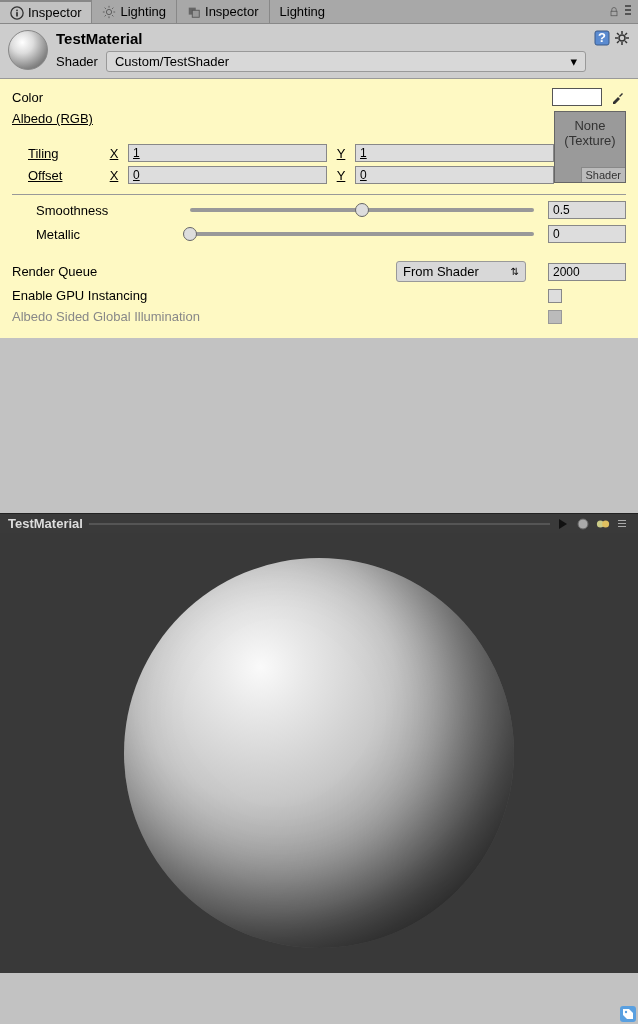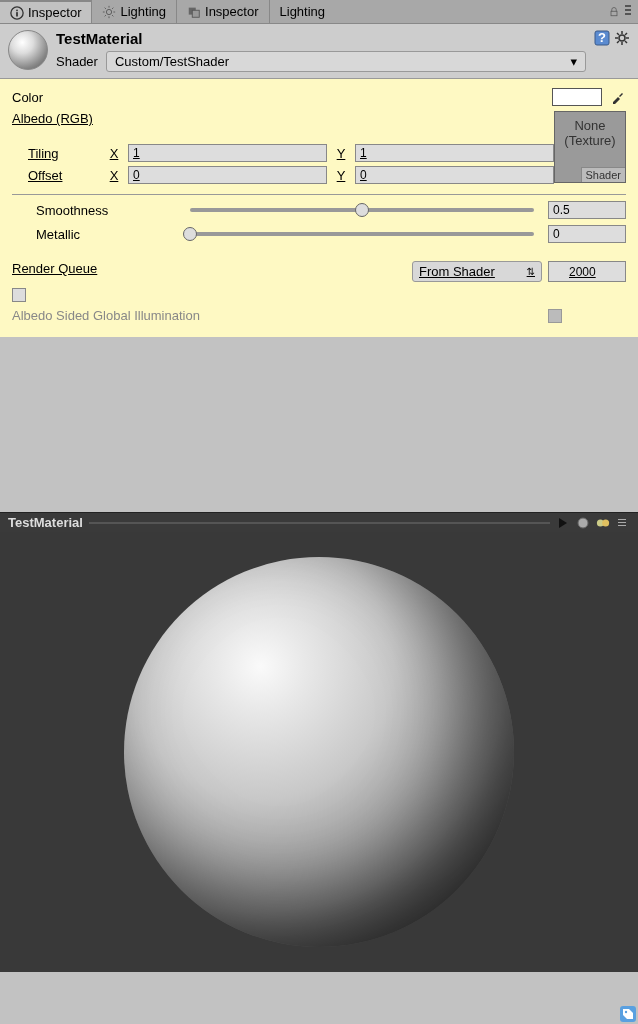--- a/index.html
+++ b/index.html
@@ -38,24 +38,24 @@
 .tiling-grid { display: grid; grid-template-columns: 72px 20px 1fr 20px 1fr; gap: 4px; align-items: center; padding-left: 16px; margin-bottom: 4px; }
 .num-input { background: #ddd; border: 1px solid #888; padding: 1px 4px; font-size: 12px; width: 100%; }
 .xy-label { text-align: center; }
 
 .slider-row { display: flex; align-items: center; margin-bottom: 6px; gap: 14px; margin-left: 24px; }
 .slider-label { width: 140px; }
 .slider { flex: 1; height: 4px; background: #999; position: relative; border-radius: 2px; cursor: pointer; }
 .slider-thumb { position: absolute; width: 14px; height: 14px; background: #ddd; border: 1px solid #666; border-radius: 50%; top: -5px; transform: translateX(-50%); }
 .slider-value { width: 78px; background: #ddd; border: 1px solid #888; padding: 1px 4px; font-size: 12px; }
 
-.rq-row { display: flex; margin-bottom: 6px; text-decoration: underline; }
+.rq-row { display: flex; align-items: center; margin-bottom: 6px; }
 .rq-label { flex: 1; }
-.rq-select { width: 130px; background: #d8d8d8; border: 1px solid #999; border-radius: 3px; padding: 2px 6px; font-size: 12px; display: flex; justify-content: space-between; align-items: center; cursor: pointer; margin-right: 6px; }
-.rq-value { width: 78px; background: #ddd; border: 1px solid #888; padding: 1px 20px; font-size: 12px; }
+.rq-select { width: 130px; background: #d8d8d8; border: 1px solid #999; border-radius: 3px; padding: 2px 6px; font-size: 12px; display: flex; justify-content: space-between; align-items: center; cursor: pointer; margin-right: 22px; }
+.rq-value { width: 78px; background: #ddd; border: 1px solid #888; padding: 1px 4px; font-size: 12px; }
 
 .check-row { display: flex; align-items: center; margin-bottom: 6px; }
 .check-label { flex: 1; }
 .checkbox { width: 14px; height: 14px; background: #ddd; border: 1px solid #888; cursor: pointer; margin-right: 64px; }
 .disabled { color: #888; }
 .disabled .checkbox { background: #bbb; border-color: #999; cursor: default; }
 
 .preview-header { display: flex; align-items: center; background: #3a3a3a; color: #ddd; padding: 3px 8px; height: 20px; font-size: 12px; border-top: 1px solid #222; gap: 6px; }
 .preview-title { font-weight: bold; }
 .preview-lines { flex: 1; height: 2px; border-top: 1px solid #555; border-bottom: 1px solid #555; }
@@ -228,20 +228,21 @@
   <div class="rq-row">
     <div class="rq-label">Render Queue</div>
     <div class="rq-select">
       <span>From Shader</span>
       <span style="font-size:10px;">⇅</span>
     </div>
     <input class="rq-value" value="2000" style="">
   </div>
 
   <div class="check-row">
+    <div class="check-label">Enable GPU Instancing</div>
     <div class="checkbox"></div>
   </div>
 
   <div class="check-row disabled">
     <div class="check-label">Albedo Sided Global Illumination</div>
     <div class="checkbox"></div>
   </div>
 
 </div>
 

